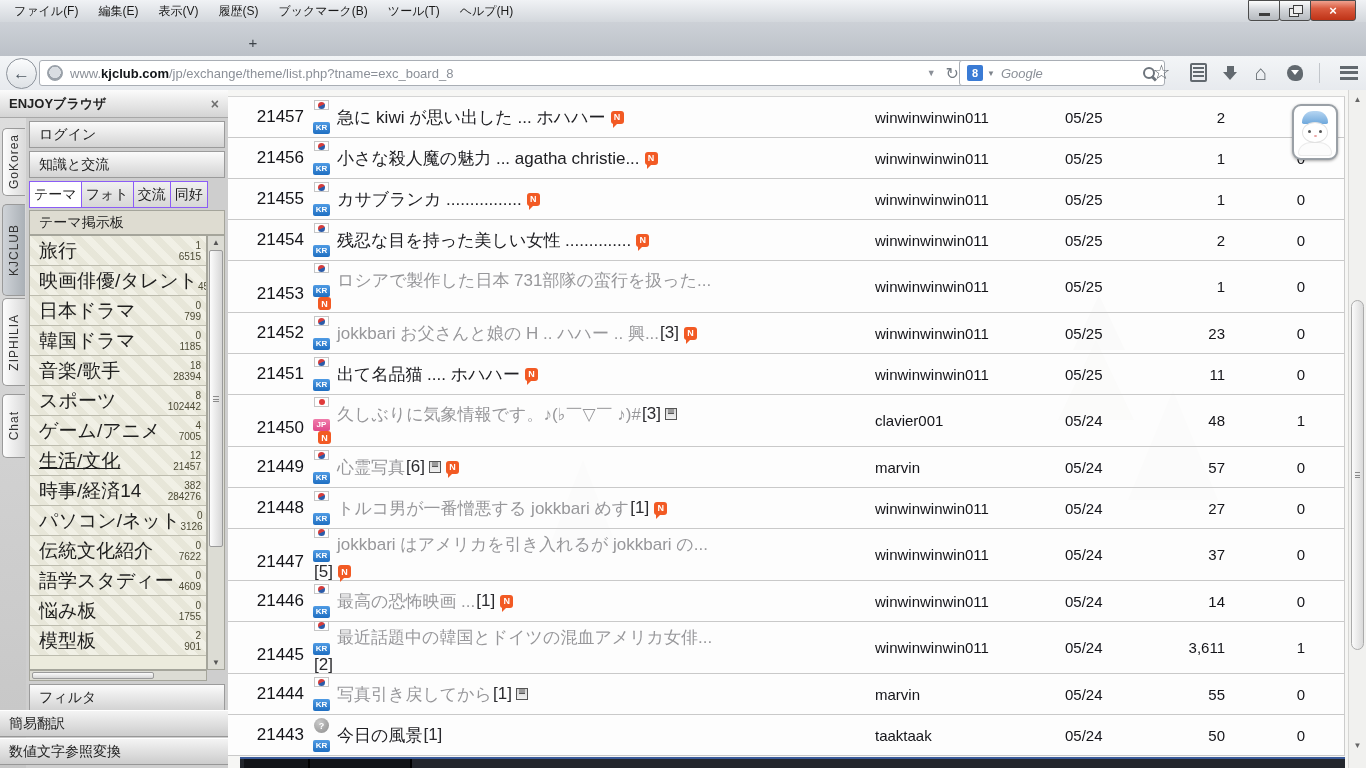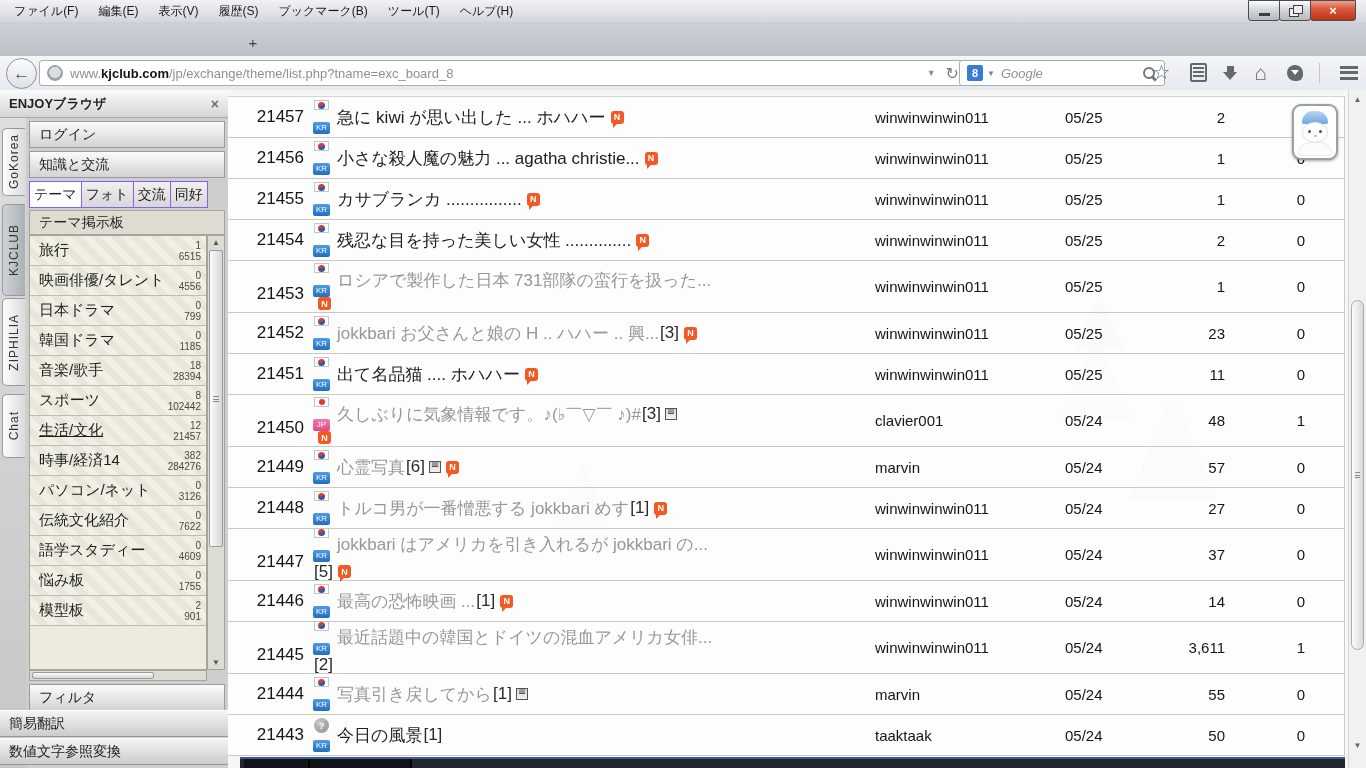--- a/index.html
+++ b/index.html
@@ -88,21 +88,21 @@
   .sb-tab{border:1px solid #8b5cf6;background:linear-gradient(#f0f0f0,#d7d7d7);font-size:14px;color:#222;
     display:flex;align-items:center;justify-content:center;padding:0 4px;margin-right:-1px;box-sizing:border-box;}
   .sb-tab.active{background:#fff;}
   .list-title{position:absolute;left:3px;right:3px;top:92px;height:25px;box-sizing:border-box;
     background:#dedcd1;border:1px solid #a5a59b;display:flex;align-items:center;padding:0 9px;font-size:14px;color:#222;}
   .board-list{position:absolute;left:3px;right:21px;top:117px;height:435px;box-sizing:border-box;
     background:#ecebdd;border:1px solid #a5a59b;overflow:hidden;}
   .board-item{height:30px;border-bottom:1px solid #bdbcae;display:flex;align-items:center;
     padding:0 5px 0 9px;box-sizing:border-box;
     background:repeating-linear-gradient(45deg,rgba(255,255,255,.25) 0 7px,rgba(0,0,0,.02) 7px 14px);}
-  .b-name{font-size:15px;color:#1e1e1e;white-space:nowrap;}
+  .b-name{font-size:19px;color:#1e1e1e;white-space:nowrap;}
   .b-name.active{text-decoration:underline;}
   .b-counts{margin-left:auto;text-align:right;}
   .b-new,.b-total{display:block;font-size:10px;line-height:11px;color:#4c4a35;}
   .board-scroll{position:absolute;right:3px;top:117px;width:18px;height:435px;box-sizing:border-box;
     background:#dcdcd4;border:1px solid #a5a59b;}
   .bs-arrow{position:absolute;left:0;right:0;text-align:center;font-size:8px;color:#555;}
   .bs-up{top:2px;} .bs-down{bottom:2px;}
   .bs-thumb{position:absolute;left:1px;right:1px;top:14px;height:295px;
     background:linear-gradient(90deg,#fcfcfc,#d6d6d6);border:1px solid #9a9a9a;border-radius:2px;}
   .bs-grip{position:absolute;left:3px;right:3px;top:50%;margin-top:-3px;height:6px;
@@ -134,21 +134,21 @@
   .cell-author{width:190px;font-size:15px;color:#141419;flex:none;white-space:nowrap;overflow:hidden;}
   .cell-date{width:90px;font-size:15px;color:#141419;flex:none;}
   .cell-views{width:70px;text-align:right;font-size:15px;color:#141419;flex:none;}
   .cell-comments{width:80px;text-align:right;font-size:15px;color:#141419;flex:none;}
   .flagstack{display:flex;flex-direction:column;align-items:center;margin-right:7px;flex:none;}
   .mini-flag{width:15px;height:10px;background:#fff;border:1px solid #c6c6c6;position:relative;margin-bottom:1px;box-sizing:border-box;}
   .mini-flag.kr::before{content:"";position:absolute;left:50%;top:50%;width:7px;height:7px;margin:-3.5px 0 0 -3.5px;
     border-radius:50%;background:linear-gradient(155deg,#d43c3c 48%,#2b5ba8 52%);}
   .mini-flag.jp::before{content:"";position:absolute;left:50%;top:50%;width:6px;height:6px;margin:-3px 0 0 -3px;
     border-radius:50%;background:#e03a3a;}
-  .code-badge{width:17px;height:12px;border-radius:2px;color:#fff;font-size:8px;font-weight:normal;
+  .code-badge{width:17px;height:12px;border-radius:2px;color:#fff;font-size:8px;font-weight:bold;
     display:flex;align-items:center;justify-content:center;line-height:1;margin-top:11px;}
   .code-badge.kr{background:linear-gradient(#4f9be4,#1f6fc2);}
   .code-badge.jp{background:linear-gradient(#f07cab,#e0488a);}
   .q-ball{width:15px;height:15px;border-radius:50%;background:radial-gradient(circle at 35% 30%,#c9c9c9,#8d8d8d);
     color:#fff;font-size:9px;font-weight:bold;display:flex;align-items:center;justify-content:center;margin-bottom:-4px;z-index:1;}
   .badge-n{position:relative;width:13px;height:13px;background:#f25a24;border-radius:3px;color:#fff;
     font-size:9px;font-weight:bold;display:flex;align-items:center;justify-content:center;margin-left:5px;flex:none;}
   .badge-n::after{content:"";position:absolute;left:2px;bottom:-4px;border:3px solid transparent;border-top-color:#f25a24;border-left-color:#f25a24;}
   .attach-icon{width:12px;height:12px;border:1px solid #555;background:linear-gradient(#d6d6d6,#f1f1f1);
     position:relative;margin-left:4px;flex:none;box-sizing:border-box;}
@@ -306,20 +306,27 @@
             </span>
           </div>
           <div class="board-item">
             <span class="b-name">スポーツ</span>
             <span class="b-counts">
               <span class="b-new">8</span>
               <span class="b-total">102442</span>
             </span>
           </div>
           <div class="board-item">
+            <span class="b-name">ゲーム/アニメ</span>
+            <span class="b-counts">
+              <span class="b-new">4</span>
+              <span class="b-total">7005</span>
+            </span>
+          </div>
+          <div class="board-item">
             <span class="b-name active">生活/文化</span>
             <span class="b-counts">
               <span class="b-new">12</span>
               <span class="b-total">21457</span>
             </span>
           </div>
           <div class="board-item">
             <span class="b-name">時事/経済14</span>
             <span class="b-counts">
               <span class="b-new">382</span>

